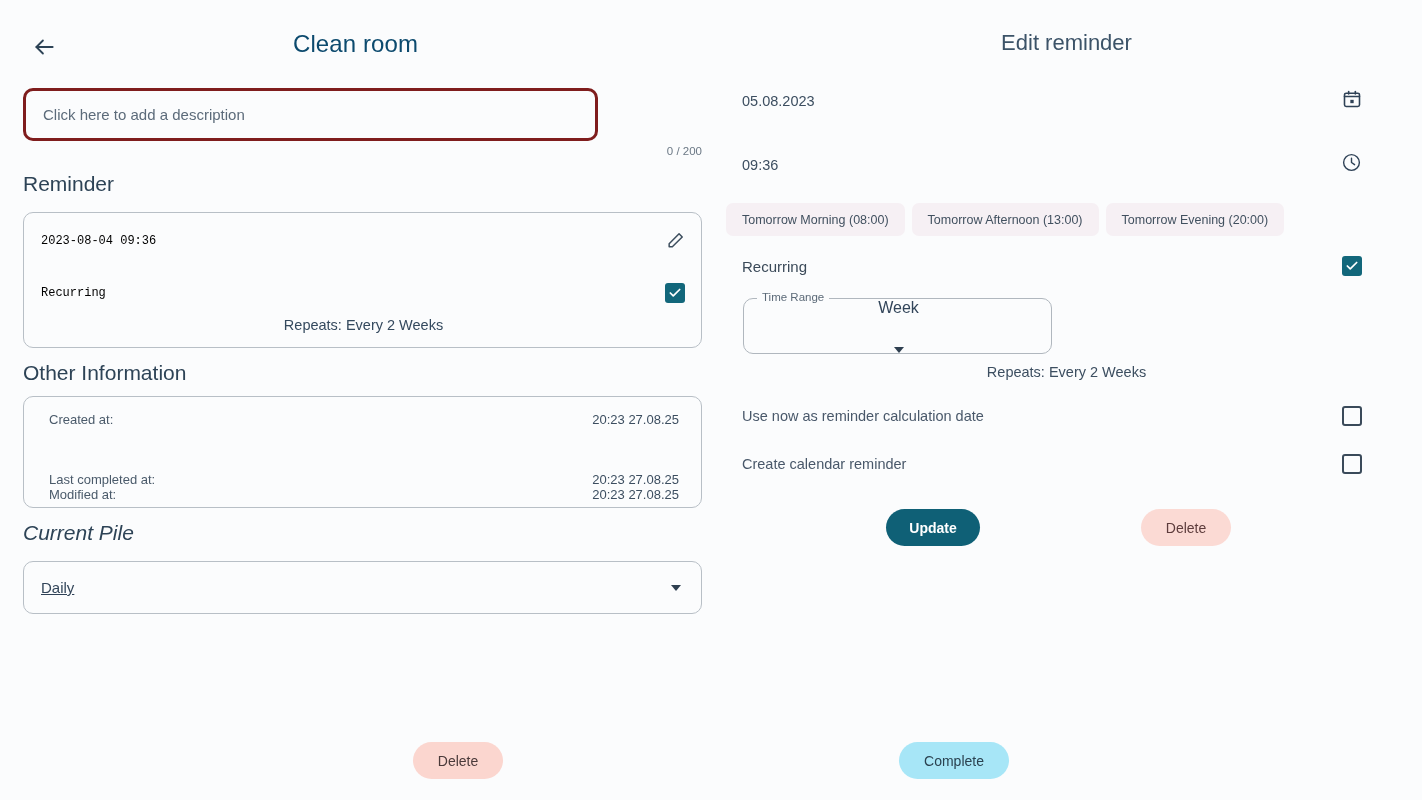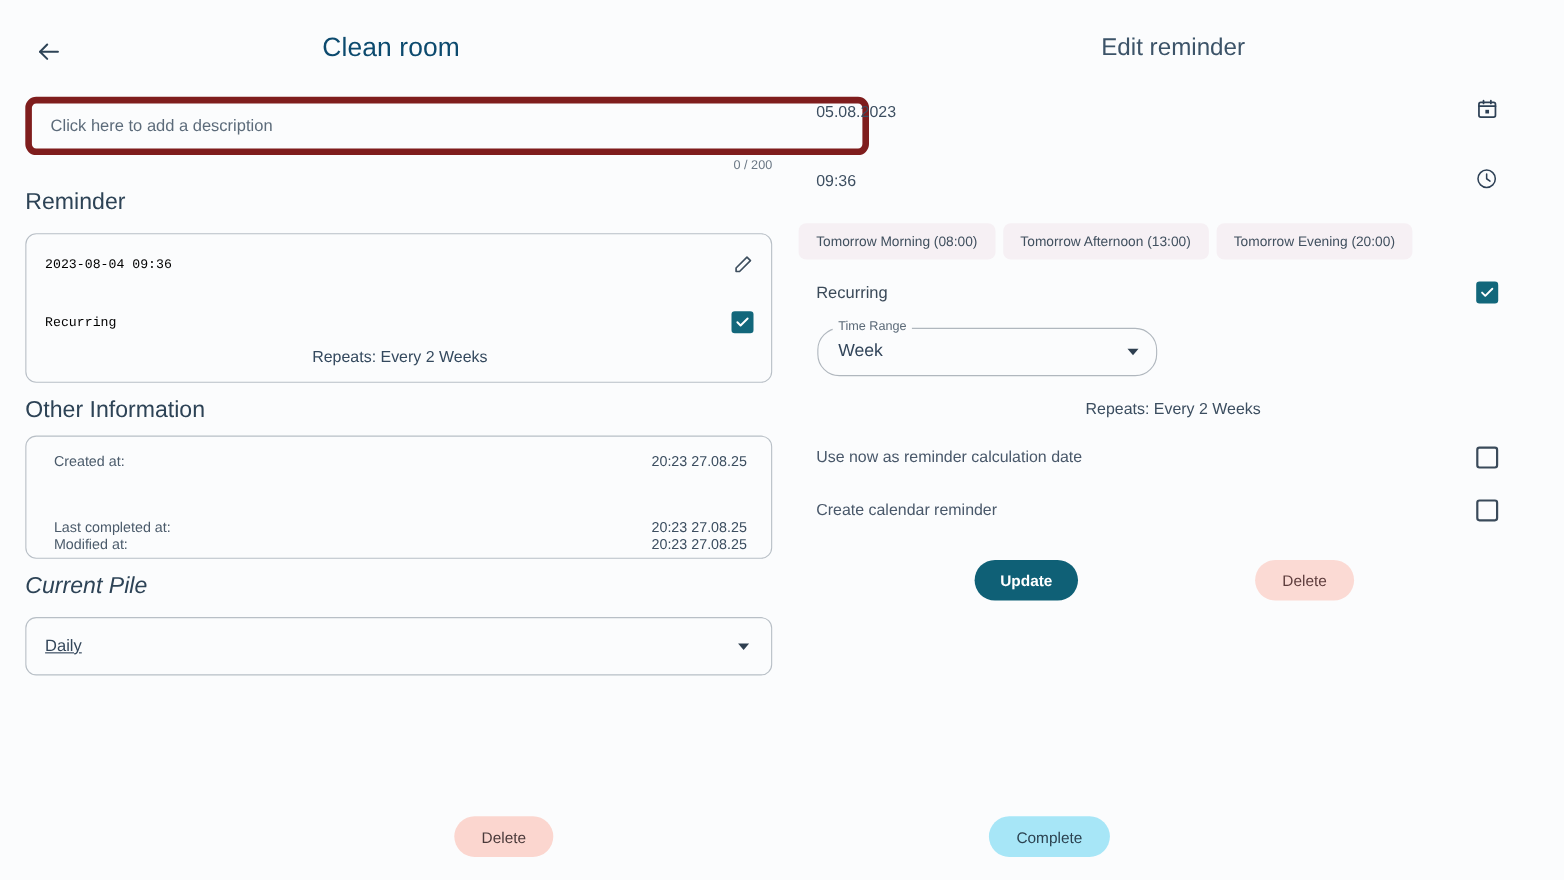--- a/index.html
+++ b/index.html
@@ -64,22 +64,22 @@
     text-align: center;
     font-size: 22px;
     font-weight: 400;
     color: #3c5368;
   }
 
   
   .desc-box {
     position: absolute;
     left: 23px; top: 88px;
-    width: 767px; height: 53px;
-    border: 6px solid #7f1d1d;
+    width: 575px; height: 53px;
+    border: 3px solid #7f1d1d;
     border-radius: 10px;
     background: #fbfcfd;
     display: flex;
     align-items: center;
     padding: 0 17px;
     cursor: text;
   }
   .desc-placeholder {
     font-size: 15px;
     color: #5c6b7a;
@@ -237,29 +237,30 @@
     display: flex;
     align-items: center;
     justify-content: space-between;
   }
   .rec-label { font-size: 15px; color: #3b4a59; }
 
   
   .osel {
     position: absolute;
     top: 298px;
-    height: 44px;
+    height: 56px;
     border: 1px solid #b0b7be;
-    border-radius: 20px;
+    border-radius: 10px;
     background: transparent;
     display: flex;
     align-items: center;
     justify-content: space-between;
     padding: 0 16px 0 18px;
     cursor: pointer;
+    flex-direction: column;
   }
   #osel-range { left: 743px; width: 309px; }
   #osel-freq  { left: 1067px; width: 309px; }
 
   .osel-legend {
     position: absolute;
     top: -8px; left: 13px;
     background: #fbfcfd;
     padding: 0 5px;
     font-size: 11.5px;

